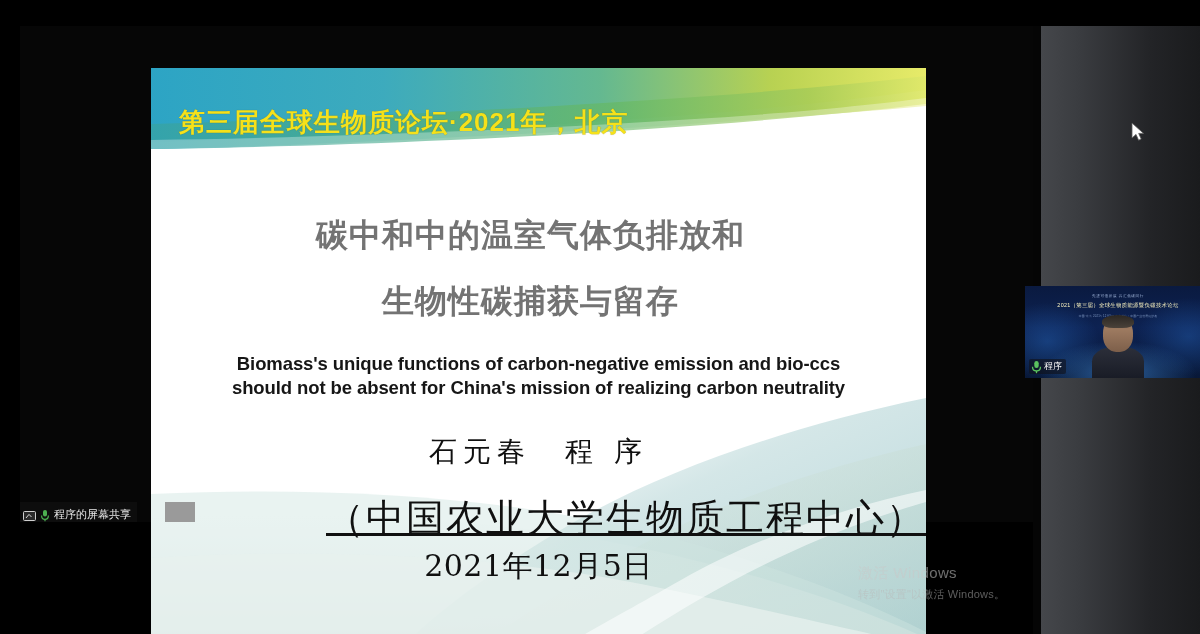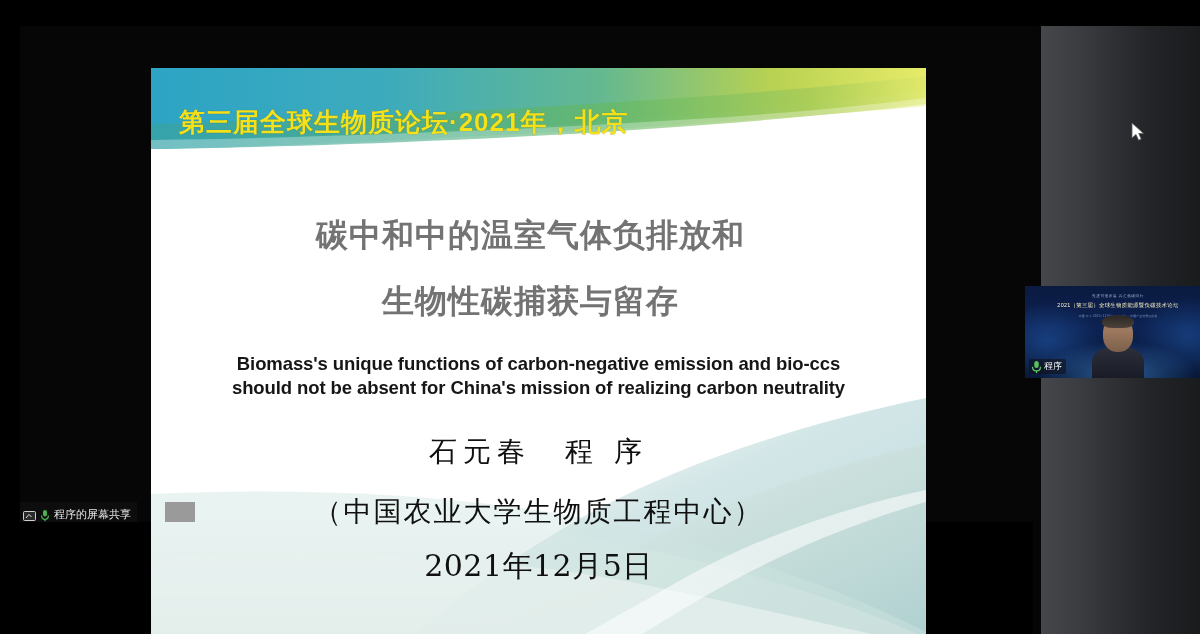--- a/index.html
+++ b/index.html
@@ -218,27 +218,28 @@
     top: 365px;
     font-family: "DejaVu Serif", "Liberation Serif", serif;
     font-size: 28px;
     color: #101010;
     letter-spacing: 6px;
     white-space: nowrap;
   }
   .affiliation {
     position: absolute;
     left: 0; right: 0;
-    text-align: center;
+    text-align: right;
     top: 425px;
     font-family: "DejaVu Serif", "Liberation Serif", serif;
-    font-size: 28px;
+    font-size: 38px;
     color: #101010;
     letter-spacing: 2px;
     white-space: nowrap;
+    text-decoration: underline;
   }
   .slide-date {
     position: absolute;
     left: 0; right: 0;
     text-align: center;
     top: 478px;
     font-family: "DejaVu Serif", "Liberation Serif", serif;
     font-size: 30px;
     color: #101010;
     letter-spacing: 0.5px;
@@ -377,20 +378,24 @@
 
         <div class="en-sub l1">Biomass's unique functions of carbon-negative emission and bio-ccs</div>
         <div class="en-sub l2">should not be absent for China's mission of realizing carbon neutrality</div>
 
         <div class="authors">石元春　程 序</div>
         <div class="affiliation">（中国农业大学生物质工程中心）</div>
         <div class="slide-date">2021年12月5日</div>
       </div>
     </div>
 
+    <div class="watermark">
+      <div class="wm-line1">激活 Windows</div>
+      <div class="wm-line2">转到"设置"以激活 Windows。</div>
+    </div>
 
     <div class="share-bar-strip"></div>
     <div class="share-bar">
       <svg width="13" height="11" viewBox="0 0 13 11">
         <rect x="0.5" y="0.5" width="12" height="9" rx="1" fill="#2b2b2b" stroke="#cfcfcf" stroke-width="1"></rect>
         <path d="M3 7 L6 3.4 L8.5 6" fill="none" stroke="#d8d8d8" stroke-width="1"></path>
       </svg>
       <svg width="10" height="13" viewBox="0 0 10 13">
         <rect x="3" y="1" width="4" height="6.5" rx="2" fill="#4caf50"></rect>
         <path d="M1.6 6.4 C1.6 9.2 3.1 10.3 5 10.3 C6.9 10.3 8.4 9.2 8.4 6.4" fill="none" stroke="#4caf50" stroke-width="1.2"></path>

